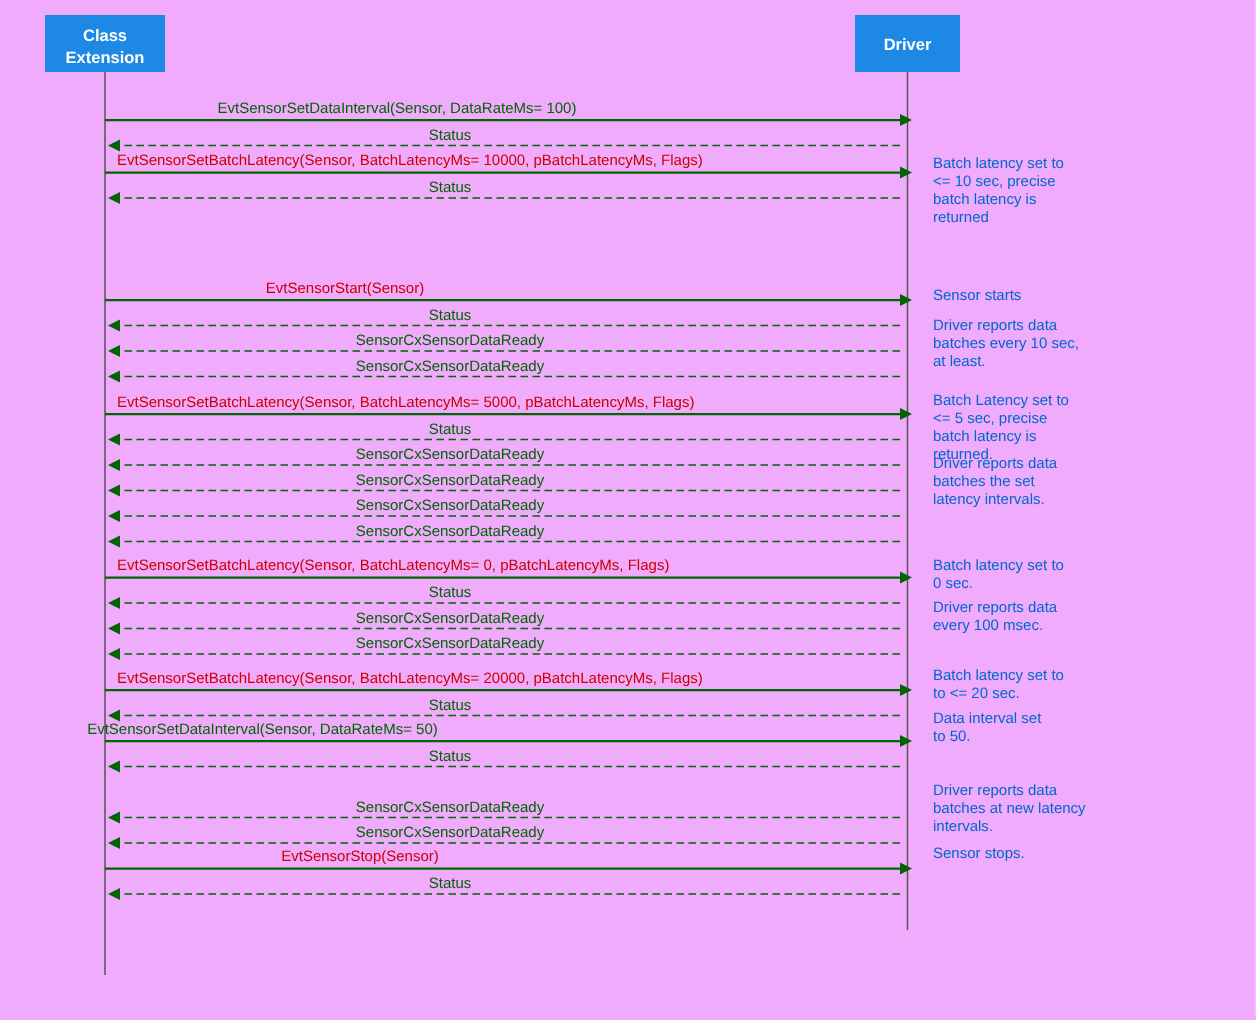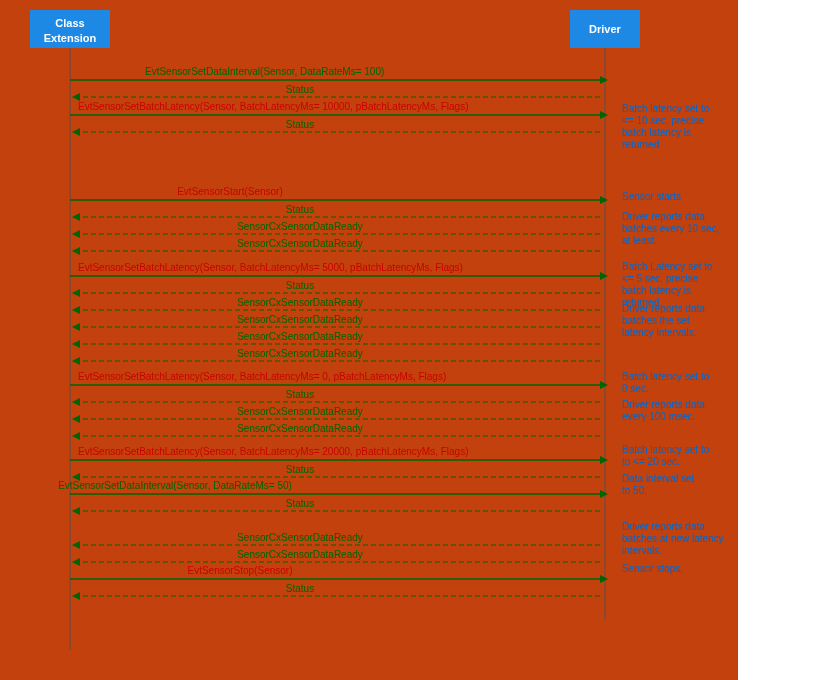--- a/index.html
+++ b/index.html
@@ -8,23 +8,23 @@
       font-family: Arial, sans-serif;
       font-size: 11px;
       width: 837px;
       min-height: 680px;
       position: relative;
       overflow-x: hidden;
     }
 
     .diagram-container {
       position: relative;
-      width: 738px;
+      width: 837px;
       min-height: 680px;
-      background: #c2410c;
+      background: #f0abfc;
     }
 
     
     svg.diagram {
       position: absolute;
       top: 0; left: 0;
       width: 837px;
       height: 680px;
       pointer-events: none;
     }

